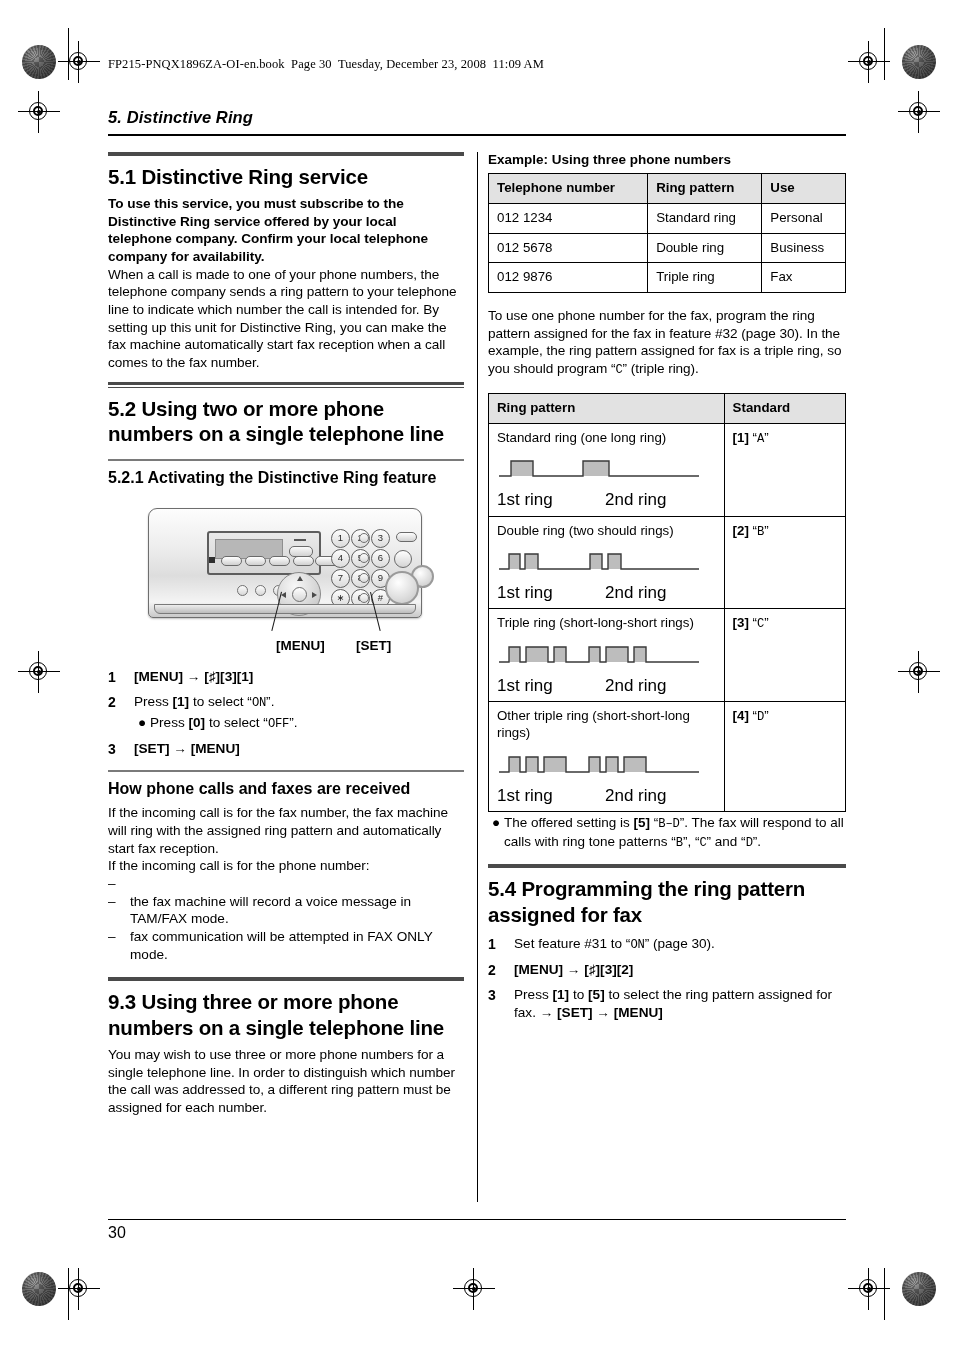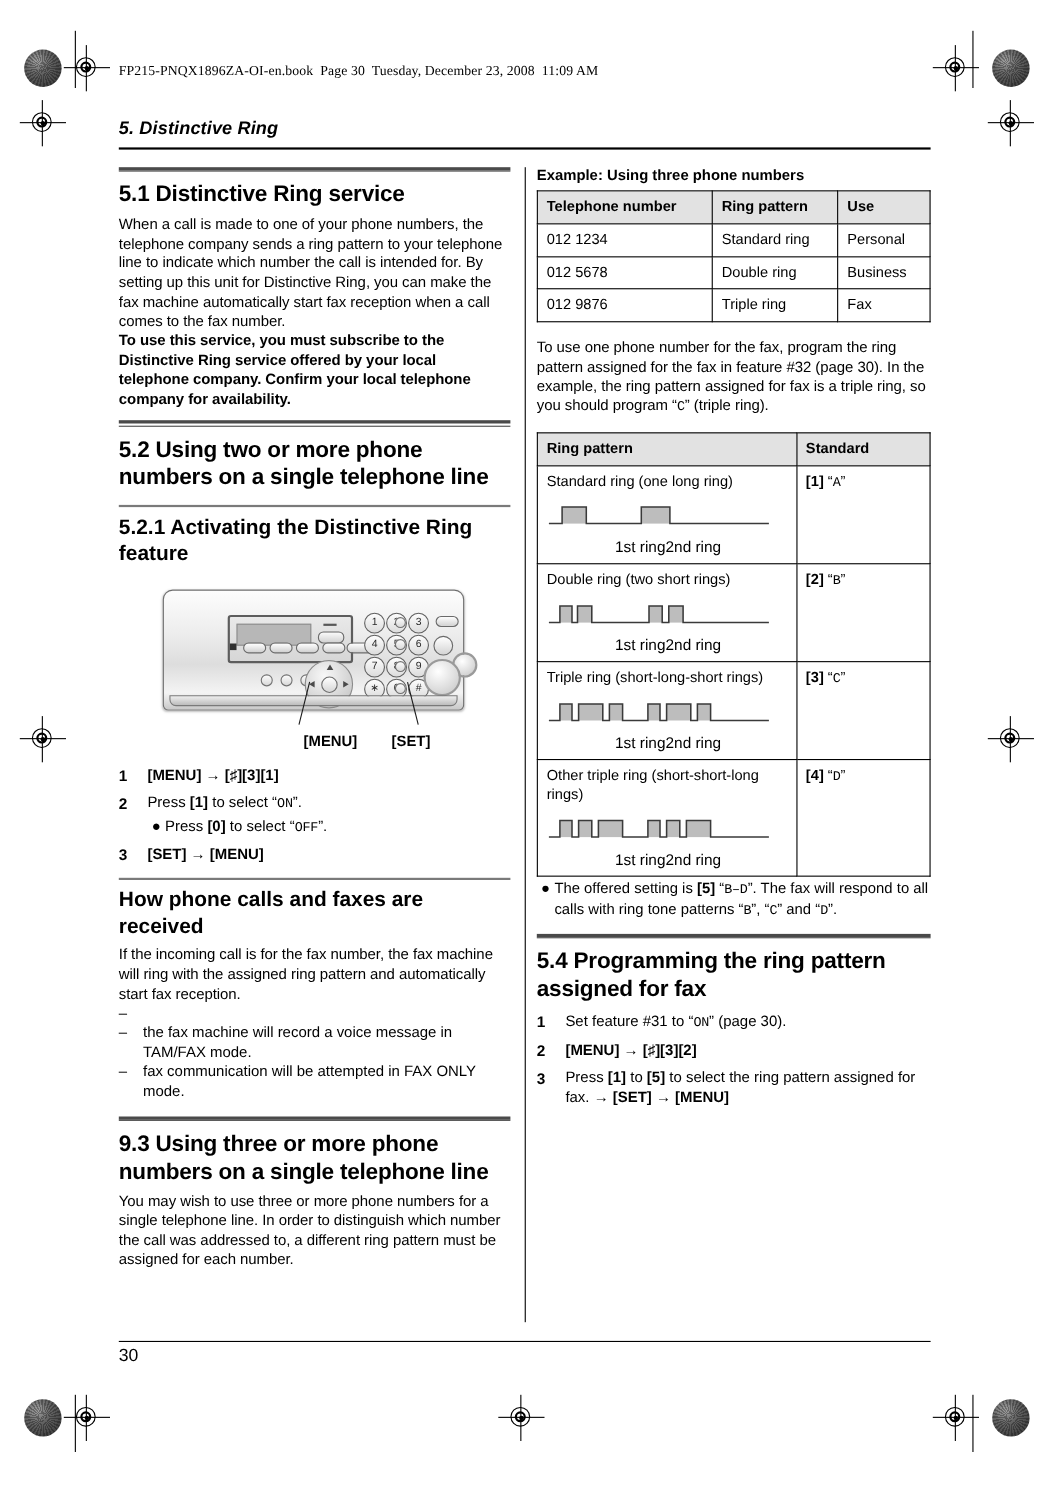--- a/index.html
+++ b/index.html
@@ -111,21 +111,21 @@
     margin: 12px 0 7px 0;
   }
   h1.sec {
     font-size: 20.5px;
     font-weight: bold;
     margin: 0 0 5px 0;
     line-height: 1.26;
     letter-spacing: -.2px;
   }
   h2.sub {
-    font-size: 19px;
+    font-size: 16px;
     font-weight: bold;
     margin: 0 0 5px 0;
     line-height: 1.25;
   }
   p.body {
     font-size: 13.6px;
     line-height: 1.30;
     margin: 0 0 0 0;
     letter-spacing: -.05px;
   }
@@ -285,21 +285,21 @@
     font-size: 13.5px; font-weight: bold; margin-bottom: 6px;
   }
   .tbl-gap { height: 14px; }
 
   
   table.ringtbl td.pattern { width: 66%; padding-bottom: 5px; }
   table.ringtbl td.sel { width: 34%; }
   .ring-caption { font-size: 13.3px; line-height: 1.26; }
   .wave-block { margin: 9px 0 3px 0; }
   .ring-labels {
-    display: flex; font-size: 14px; margin-top: 1px; text-align: right;
+    display: flex; font-size: 17px; margin-top: 1px;
   }
   .ring-labels .l1 { width: 108px; flex: 0 0 108px; }
 
   
   .note-head { font-size: 13.4px; font-weight: bold; margin-top: 12px; }
   .note-item { display: flex; font-size: 13.5px; line-height: 1.30; margin-top: 2px; }
   .note-item .bl { width: 16px; flex: 0 0 16px; text-align: center; }
 
   
   .footer-rule {
@@ -393,22 +393,22 @@
 
   <div class="chapter-title">5. Distinctive Ring</div>
   <div class="chapter-rule"></div>
 
   <div class="col-divider"></div>
 
   <div class="col-left">
 
     <div class="h1rule"></div>
     <h1 class="sec">5.1 Distinctive Ring service</h1>
+    <p class="body bold">To use this service, you must subscribe to the Distinctive Ring service offered by your local telephone company. Confirm your local telephone company for availability.</p>
     <p class="body">When a call is made to one of your phone numbers, the telephone company sends a ring pattern to your telephone line to indicate which number the call is intended for. By setting up this unit for Distinctive Ring, you can make the fax machine automatically start fax reception when a call comes to the fax number.</p>
-    <p class="body bold">To use this service, you must subscribe to the Distinctive Ring service offered by your local telephone company. Confirm your local telephone company for availability.</p>
 
     <div class="h1rule after" style="border-bottom:none;border-top:3px solid #4a4a4a;margin-bottom:0;"></div>
     <div class="h1rule" style="border-top:1.5px solid #4a4a4a;border-bottom:none;margin-top:2px;margin-bottom:8px;"></div>
     <h1 class="sec">5.2 Using two or more phone numbers on a single telephone line</h1>
 
     <div class="h2rule"></div>
     <h2 class="sub">5.2.1 Activating the Distinctive Ring feature</h2>
 
     <div class="fax-wrap">
       <div class="fax-body">
@@ -486,20 +486,21 @@
         </div>
         <div class="step">
           <div class="num">3</div>
           <div class="txt"><span class="brk">[SET]</span><span class="arrow"> → </span><span class="brk">[MENU]</span></div>
         </div>
       </div>
 
     <div class="h2rule"></div>
     <h2 class="sub">How phone calls and faxes are received</h2>
     <p class="body">If the incoming call is for the fax number, the fax machine will ring with the assigned ring pattern and automatically start fax reception.</p>
+    <p class="body">If the incoming call is for the phone number:</p>
     <div id="received-list">
         <div class="dash-item">
           <span class="dh">–</span>
         </div>
         <div class="dash-item">
           <span class="dh">–</span>
           <span>the fax machine will record a voice message in TAM/FAX mode.</span>
         </div>
         <div class="dash-item">
           <span class="dh">–</span>
@@ -565,21 +566,21 @@
                 </svg></div>
               <div class="ring-labels">
                 <span class="l1">1st ring</span>
                 <span>2nd ring</span>
               </div>
             </td>
             <td class="sel"><span class="brk">[1]</span><span> “</span><span class="mono">A</span><span>”</span></td>
           </tr>
           <tr>
             <td class="pattern">
-              <div class="ring-caption">Double ring (two short rings)</div>
+              <div class="ring-caption">Double ring (two should rings)</div>
               <div class="wave-block"><svg width="205" height="26" viewBox="0 0 205 26">
                   <rect x="12" y="6" width="11" height="15" fill="#bdbdbd"></rect>
                   <rect x="28" y="6" width="13" height="15" fill="#bdbdbd"></rect>
                   <rect x="93" y="6" width="12" height="15" fill="#bdbdbd"></rect>
                   <rect x="111" y="6" width="13" height="15" fill="#bdbdbd"></rect>
                   <path d="M 2 21 L 12 21 L 12 6 L 23 6 L 23 21 L 28 21 L 28 6 L 41 6 L 41 21 L 93 21 L 93 6 L 105 6 L 105 21 L 111 21 L 111 6 L 124 6 L 124 21 L 202 21" fill="none" stroke="#3a3a3a" stroke-width="1.4"></path>
                 </svg></div>
               <div class="ring-labels">
                 <span class="l1">1st ring</span>
                 <span>2nd ring</span>

